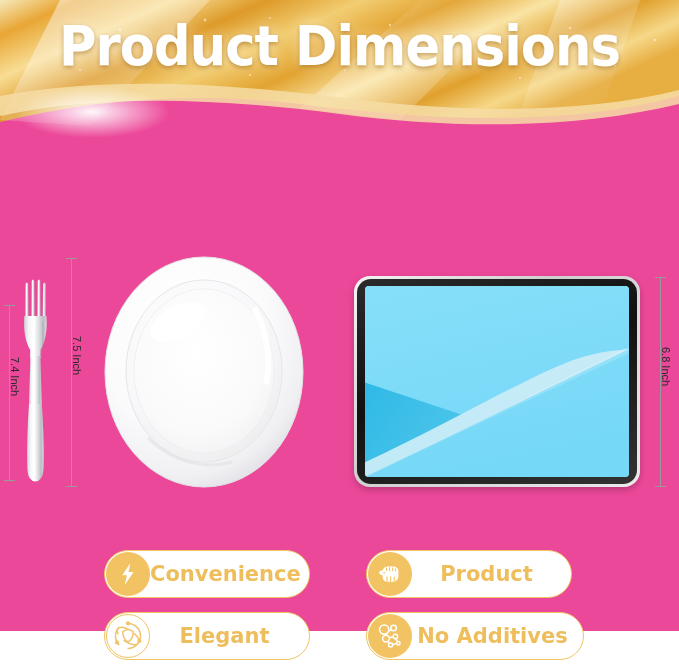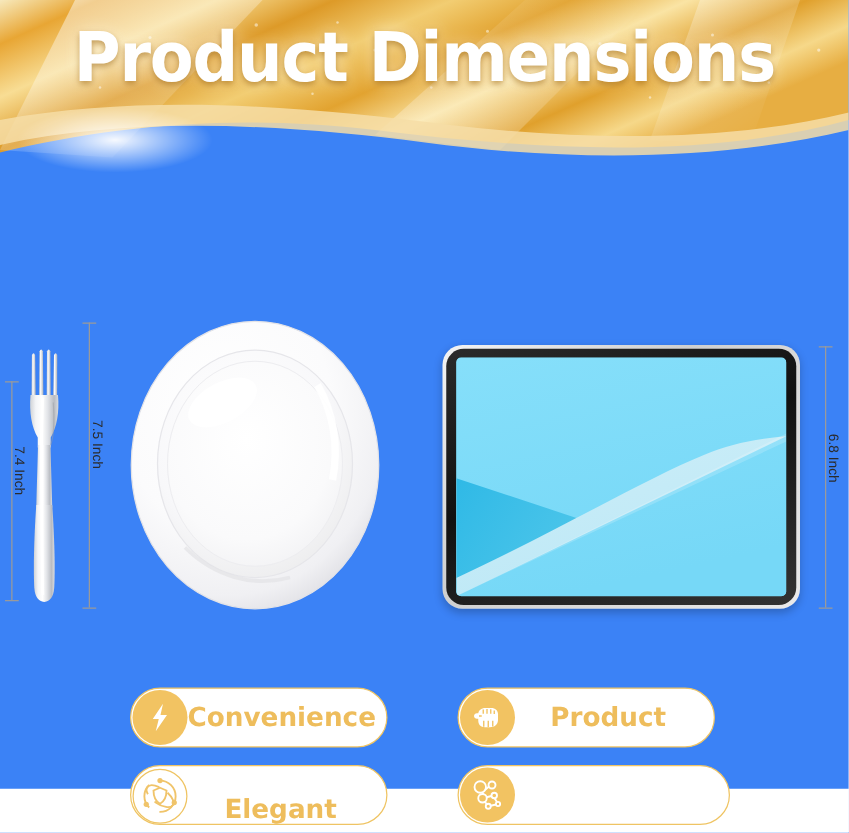--- a/index.html
+++ b/index.html
@@ -2,21 +2,21 @@
 <html><head>
 <meta charset="utf-8">
 <style>
   * { box-sizing: border-box; margin: 0; padding: 0; }
   html, body {
     width: 679px; height: 666px;
     background: #ffffff;
     font-family: "Liberation Sans", sans-serif;
     overflow: hidden;
   }
-  .page { position: relative; width: 679px; height: 631px; background: #3b82f6; }
+  .page { position: relative; width: 679px; height: 631px; background: #ec4899; }
 
   
   .banner { position: absolute; left: 0; top: 0; width: 679px; height: 140px; overflow: hidden; }
   .banner svg { position: absolute; left: 0; top: 0; }
   .banner-title {
     position: absolute; left: 0; top: 14px; width: 679px;
     text-align: center;
     font-family: "DejaVu Sans", sans-serif;
     font-weight: bold;
     font-size: 55px;
@@ -95,21 +95,21 @@
     flex: 1 1 auto;
     text-align: center;
     font-family: "DejaVu Sans", sans-serif;
     font-weight: bold;
     font-size: 21px;
     color: #eebd5c;
     padding-right: 10px;
     white-space: nowrap;
   }
   .badge.b-convenience { left: 104px; top: 2px;  width: 206px; }
-  .badge.b-elegant     { left: 104px; top: 64px; width: 206px; align-items: flex-end; }
+  .badge.b-elegant     { left: 104px; top: 64px; width: 206px; }
   .badge.b-quality     { left: 366px; top: 2px;  width: 206px; }
   .badge.b-additives   { left: 366px; top: 64px; width: 218px; }
 </style>
 </head>
 <body>
 
 <div class="page">
 
   <div class="banner">
     <svg width="679" height="140" viewBox="0 0 679 140">
@@ -345,17 +345,18 @@
             <circle cx="24.4" cy="23.2" r="1.7"></circle>
             <path d="M14.6,11.4 L17.2,9.2"></path>
             <path d="M12.6,14.2 L12.2,15.2"></path>
             <path d="M15.2,17.8 L19.2,16.8"></path>
             <path d="M13.8,21.4 L15.4,23.2"></path>
             <path d="M18.6,24.6 L22.8,23.6"></path>
             <path d="M21.6,18.6 L23.6,21.6"></path>
           </g>
         </svg>
       </div>
+      <div class="badge-label">No Additives</div>
     </div>
 
   </div>
 
 </div>
 
 </body></html>

